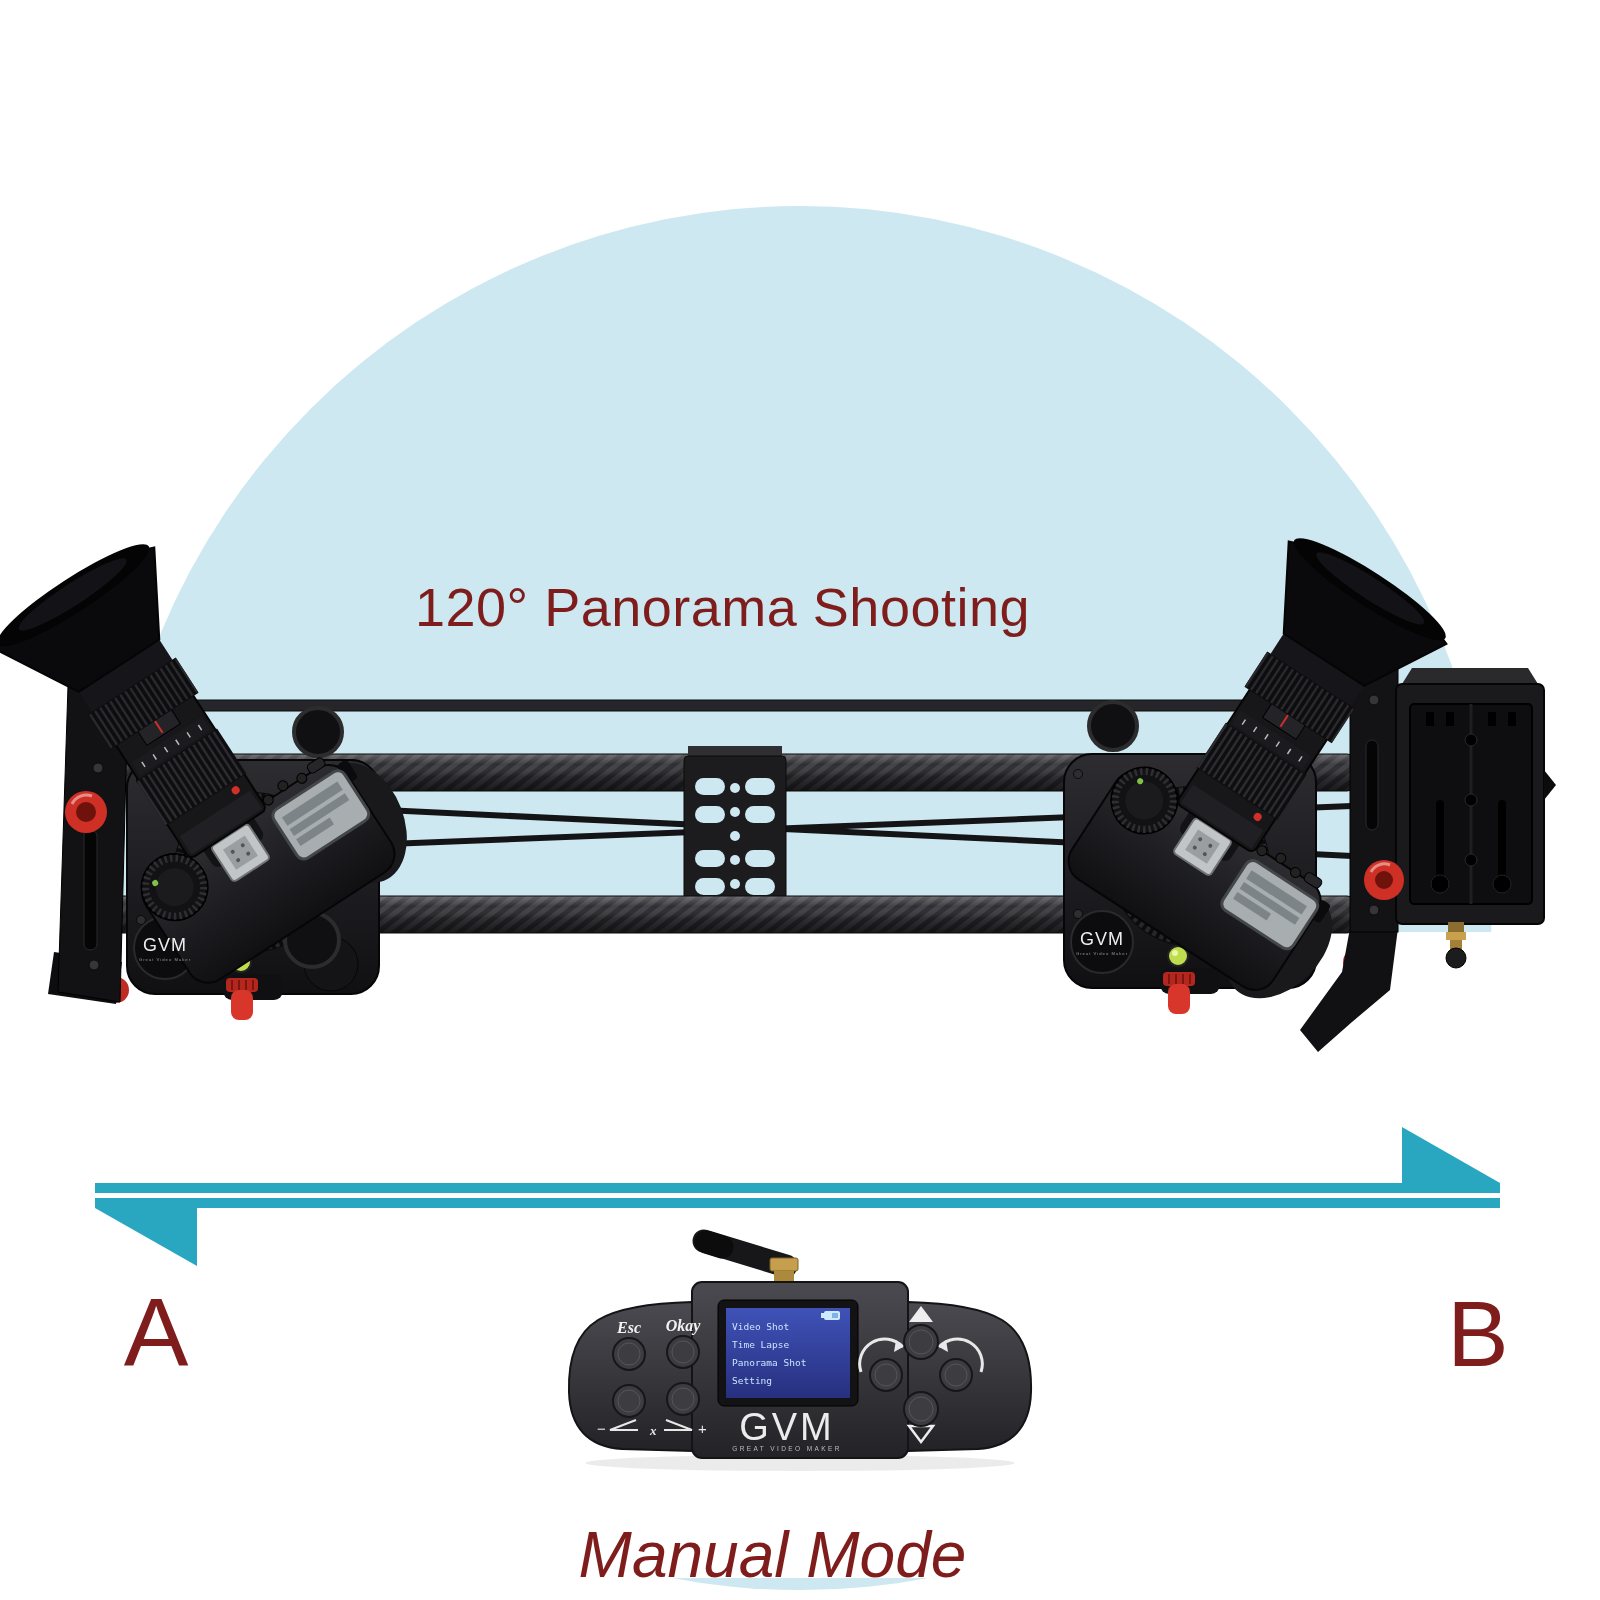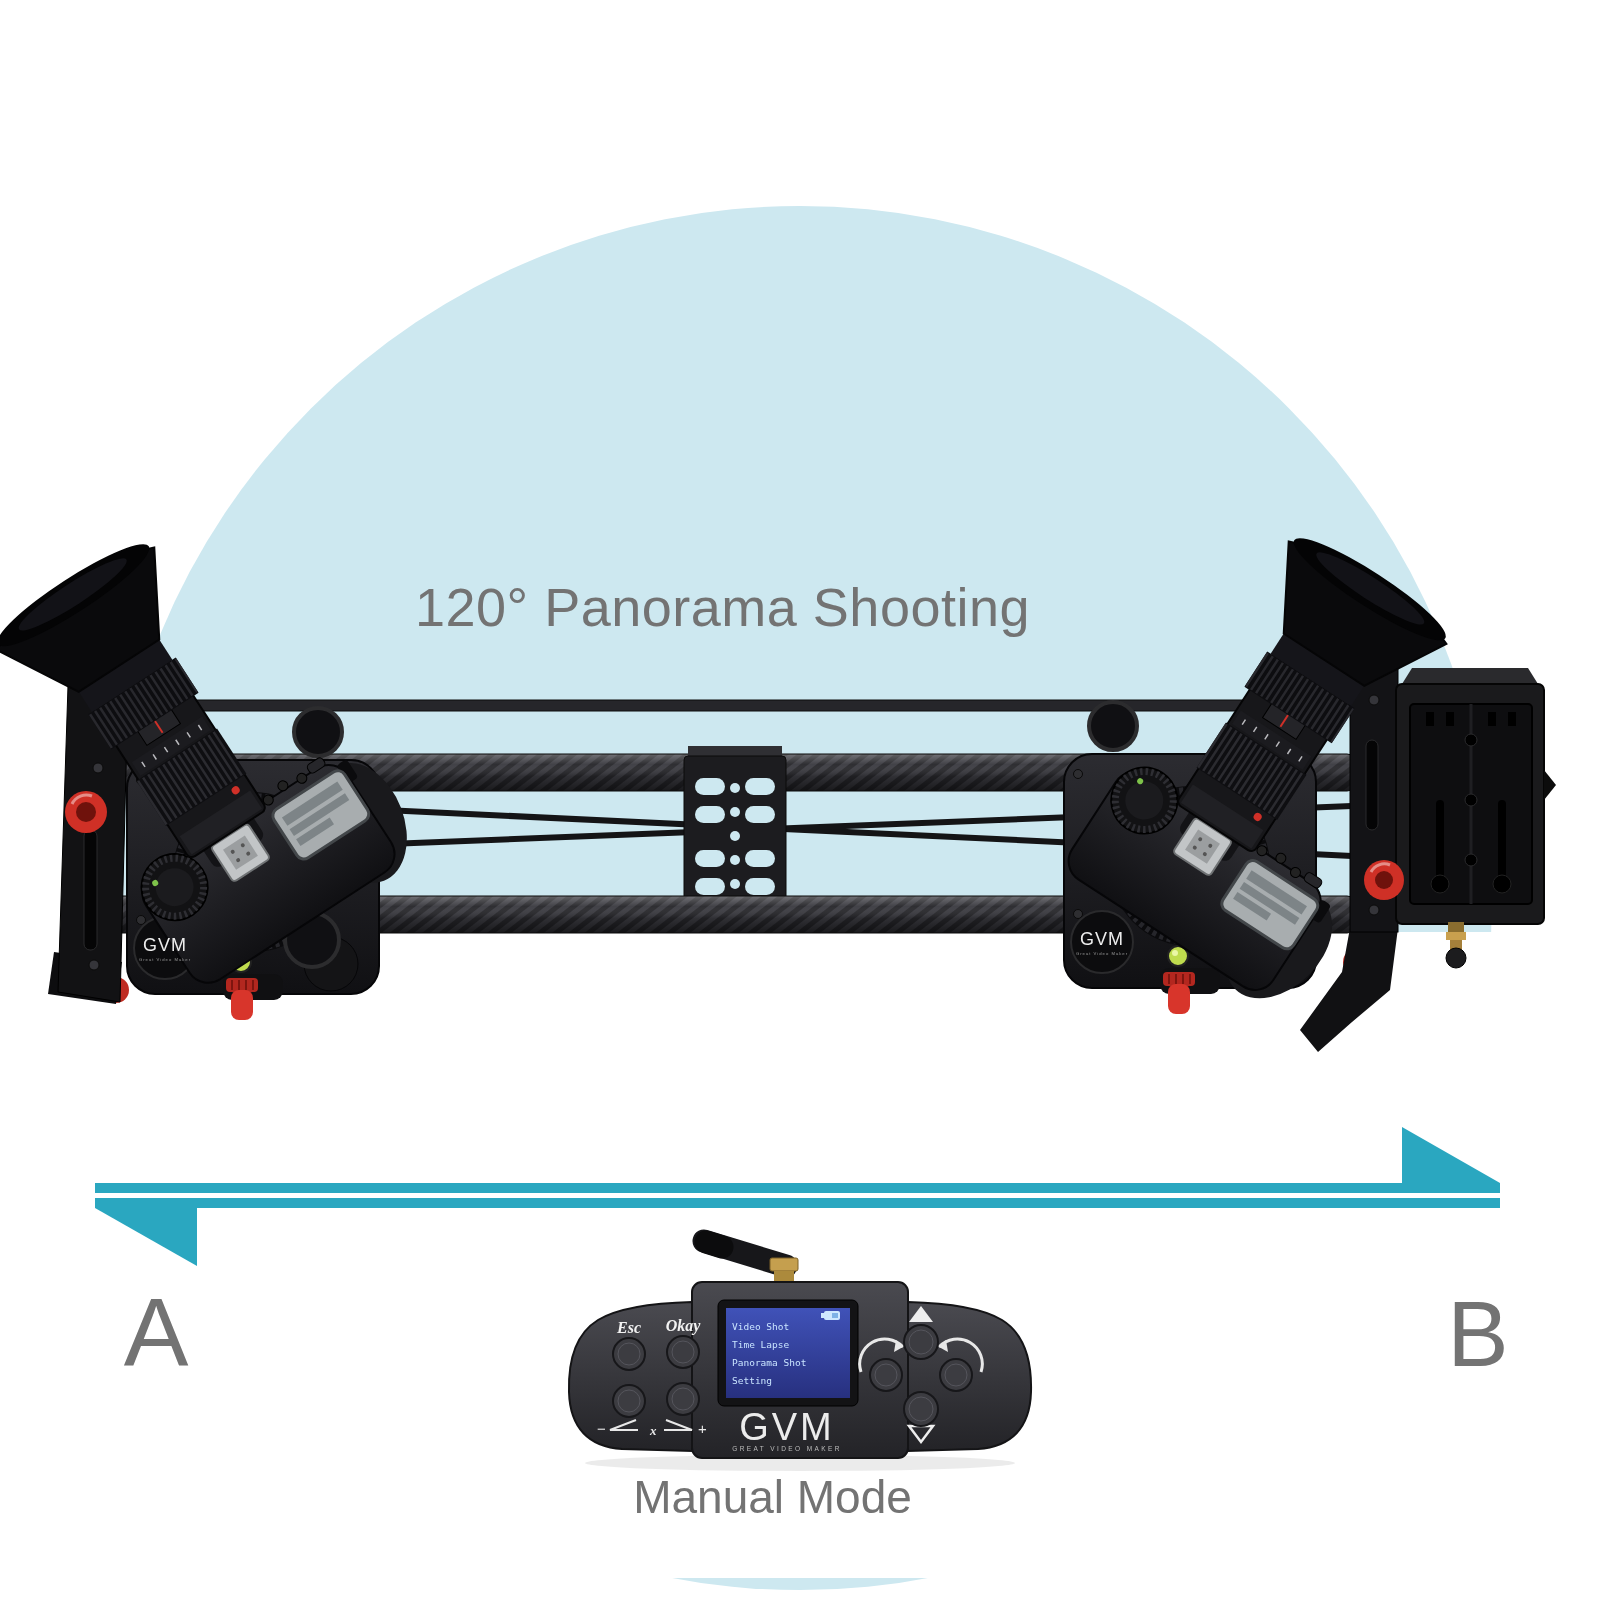--- a/index.html
+++ b/index.html
@@ -1,23 +1,23 @@
 <!DOCTYPE html>
 <html><head>
 <meta charset="utf-8">
 <style>
   html,body{margin:0;padding:0;background:#fff;}
   body{position:relative;width:1600px;height:1600px;overflow:hidden;
        font-family:"Liberation Sans",sans-serif;}
   svg.stage{position:absolute;left:0;top:0;}
-  .txt{position:absolute;color:#737373;}
+  .txt{position:absolute;color:#7f1d1d;}
   .title{top:576px;left:0;width:1445px;text-align:center;font-size:54px;letter-spacing:.5px;}
   .label-a{top:1276px;left:104px;width:104px;text-align:center;font-size:97px;}
   .label-b{top:1282px;left:1426px;width:104px;text-align:center;font-size:92px;}
-  .caption{top:1470px;left:0;width:1545px;text-align:center;font-size:46px;}
+  .caption{top:1518px;left:0;width:1545px;text-align:center;font-size:64px;font-style:italic;}
 </style>
 </head>
 <body>
 
 <svg class="stage" width="1600" height="1600" viewBox="0 0 1600 1600">
   <defs>
     <pattern id="carbon" width="10" height="10" patternUnits="userSpaceOnUse" patternTransform="rotate(-38)">
       <rect width="10" height="10" fill="#26262a"></rect>
       <rect width="10" height="5" fill="#3a3a40"></rect>
     </pattern>

